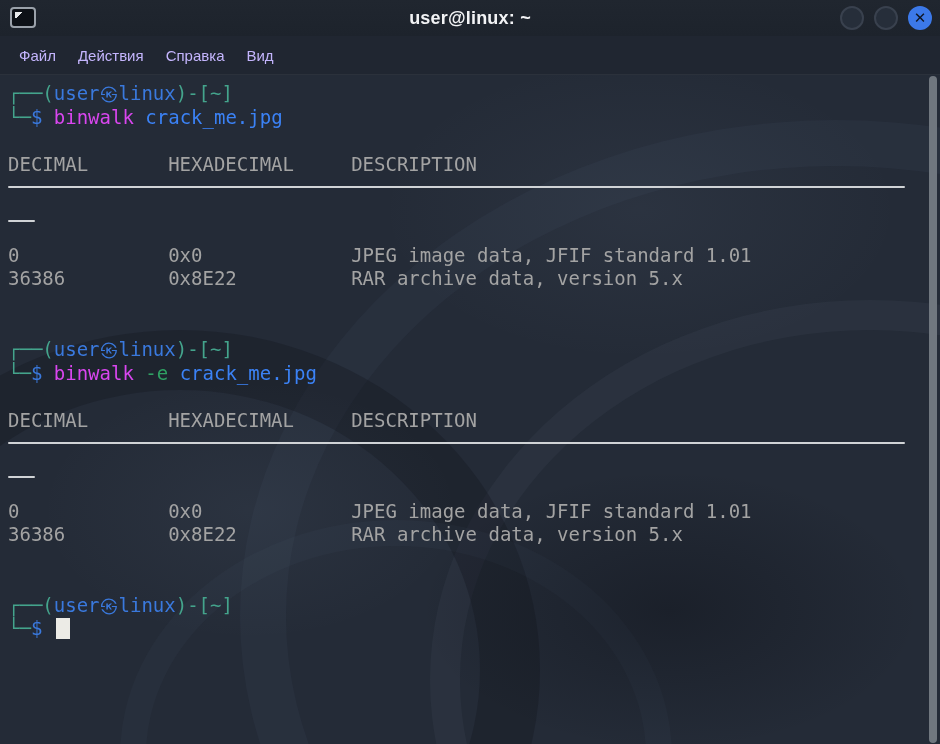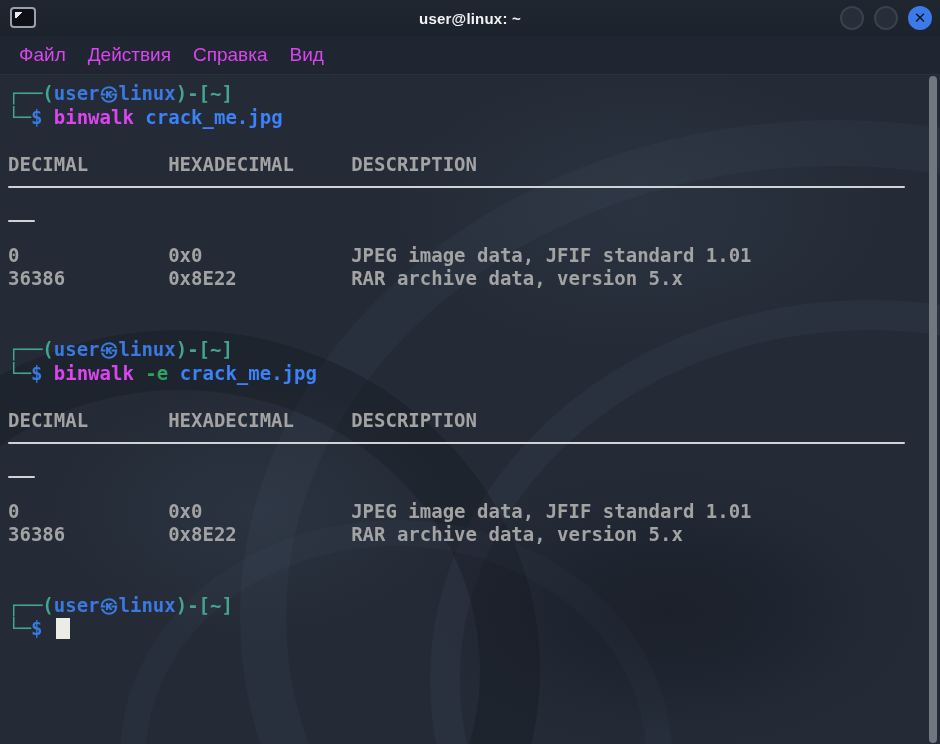--- a/index.html
+++ b/index.html
@@ -37,21 +37,21 @@
     box-sizing:border-box;
   }
   .app-icon::before{
     content:"";
     position:absolute;left:3px;top:3px;
     width:7px;height:6px;
     background:linear-gradient(135deg,#e8eaec 55%,rgba(232,234,236,0) 56%);
   }
   .win-title{
     flex:1;text-align:center;
-    color:#f2f3f5;font-size:15px;font-weight:bold;
+    color:#f2f3f5;font-size:18px;font-weight:bold;
     letter-spacing:0.2px;
   }
   .win-buttons{
     position:absolute;right:8px;top:6px;
     display:flex;gap:10px;align-items:center;
   }
   .wbtn{
     width:24px;height:24px;border-radius:50%;
     box-sizing:border-box;cursor:pointer;
   }
@@ -66,30 +66,30 @@
   
   .menubar{
     position:relative;height:38px;
     background:rgba(32,38,48,0.85);
     display:flex;align-items:center;
     padding-left:8px;
     border-bottom:1px solid rgba(255,255,255,0.05);
     z-index:5;
   }
   .menu-item{
-    color:#d946ef;font-size:19px;
+    color:#c4b5fd;font-size:15px;
     padding:5px 11px;cursor:pointer;border-radius:3px;
   }
 
   
   .term{
     position:absolute;left:0;right:14px;top:75px;bottom:0;
     padding:7px 0 0 8px;
     font-family:"DejaVu Sans Mono", monospace;
-    font-size:19px;font-weight:bold;
+    font-size:19px;font-weight:normal;
     z-index:4;
   }
   .t-line{height:23.6px;white-space:pre;line-height:23.6px;}
   .c-frame{color:#44a48c;}
   .c-user{color:#3a79dd;}
   .c-dollar{color:#3a79dd;}
   .c-cmd{color:#d946ef;}
   .c-opt{color:#2fa163;}
   .c-arg{color:#3b82f6;}
   .c-out{color:#a3a3a3;}

